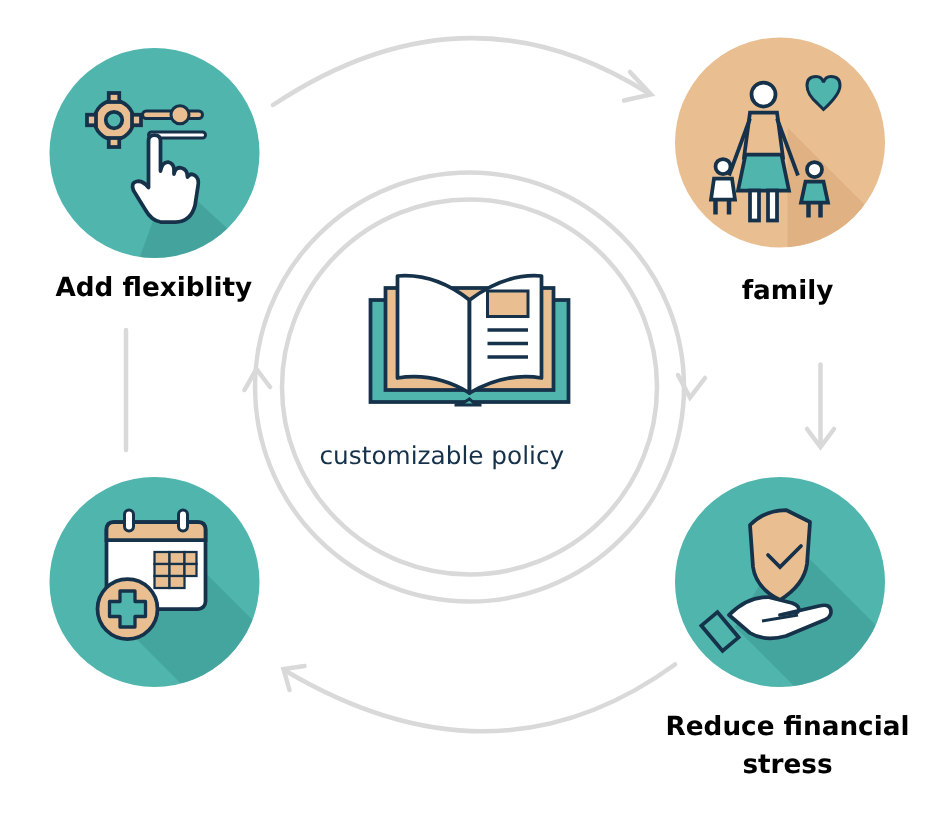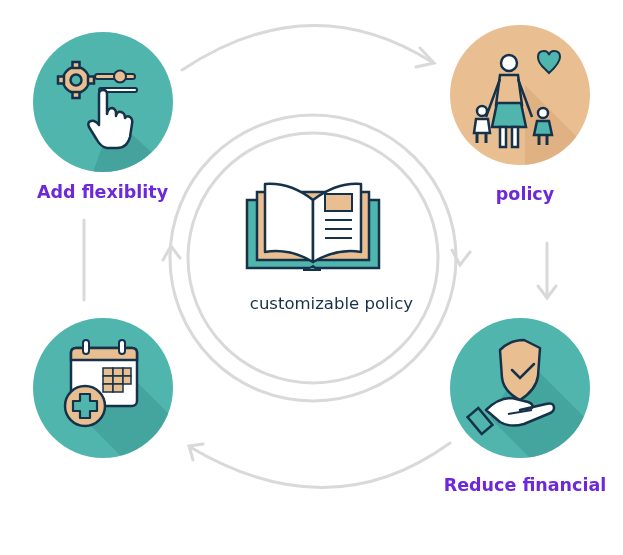--- a/index.html
+++ b/index.html
@@ -1,22 +1,22 @@
 <!DOCTYPE html>
 <html><head>
 <meta charset="utf-8">
 <style>
   html,body{margin:0;padding:0;background:#ffffff;}
   body{width:623px;height:555px;position:relative;overflow:hidden;font-family:"DejaVu Sans","Liberation Sans",sans-serif;}
   .stage{position:absolute;left:0;top:0;width:623px;height:555px;}
   svg.bg{position:absolute;left:0;top:0;}
   .node{position:absolute;width:140px;height:140px;border-radius:50%;overflow:hidden;}
   .node svg{position:absolute;left:0;top:0;}
-  .label{position:absolute;color:#6d28d9;font-weight:bold;font-size:17.5px;text-align:center;line-height:25px;white-space:nowrap;}
-  .center-label{position:absolute;color:#16324a;font-weight:normal;font-size:16.5px;text-align:right;white-space:nowrap;}
+  .label{position:absolute;color:#000000;font-weight:bold;font-size:17.5px;text-align:center;line-height:25px;white-space:nowrap;}
+  .center-label{position:absolute;color:#16324a;font-weight:normal;font-size:16.5px;text-align:left;white-space:nowrap;}
 </style>
 </head>
 <body>
 
 <div class="stage">
 
   <svg class="bg" width="623" height="555" viewBox="0 0 623 555">
     <g fill="none" stroke="#d9d9d9" stroke-width="3" stroke-linecap="round">
 
       <circle cx="313" cy="258" r="125"></circle>
@@ -82,21 +82,21 @@
       <circle cx="32" cy="86" r="5" fill="#ffffff" stroke="#16324a" stroke-width="2.5"></circle>
       <path d="M26 94 L38 94 L40 108 L24 108 Z" fill="#ffffff" stroke="#16324a" stroke-width="2.5"></path>
       <path d="M27 108 L27 118 M36 108 L36 118" stroke="#16324a" stroke-width="3"></path>
 
       <circle cx="93" cy="88" r="5" fill="#ffffff" stroke="#16324a" stroke-width="2.5"></circle>
       <path d="M87 96 L99 96 L102 110 L84 110 Z" fill="#4fb5ad" stroke="#16324a" stroke-width="2.5"></path>
       <path d="M89 110 L89 120 M97 110 L97 120" stroke="#16324a" stroke-width="3"></path>
     </svg>
   </div>
   <div class="label" style="left:440px;top:182px;width:170px;">
-    <div>policy</div>
+    <div>family</div>
   </div>
 
   <svg style="position:absolute;left:245px;top:178px;" width="136" height="100" viewBox="0 0 136 100">
     <rect x="2" y="22" width="132" height="68" fill="#4fb5ad" stroke="#16324a" stroke-width="2.5"></rect>
     <rect x="12" y="14" width="112" height="68" fill="#e9bf92" stroke="#16324a" stroke-width="2.5"></rect>
     <path d="M68 88 Q62 92 58 92 L76 92 Q72 92 68 88 Z" fill="#4fb5ad" stroke="#16324a" stroke-width="2"></path>
     <path d="M68 84 Q45 70 20 74 L20 6 Q45 4 68 22 Z" fill="#ffffff" stroke="#16324a" stroke-width="2.5" stroke-linejoin="round"></path>
     <path d="M68 84 Q92 70 116 74 L116 6 Q92 4 68 22 Z" fill="#ffffff" stroke="#16324a" stroke-width="2.5" stroke-linejoin="round"></path>
     <rect x="80" y="16" width="27" height="17" fill="#e9bf92" stroke="#16324a" stroke-width="2"></rect>
     <path d="M80 42 L107 42 M80 51 L107 51 M80 60 L107 60" stroke="#16324a" stroke-width="2.2"></path>
@@ -110,20 +110,21 @@
       <path d="M58 32 Q68 22 82 22 L98 30 L96 58 Q94 72 78 82 Q62 74 60 60 Z" transform="translate(-8,0)" fill="#e9bf92" stroke="#16324a" stroke-width="2.5" stroke-linejoin="round"></path>
       <path d="M62 52 L70 60 L84 46" stroke="#16324a" stroke-width="2.5" fill="none" stroke-linecap="round"></path>
 
       <path d="M36 92 Q48 80 62 80 L78 84 Q84 86 82 90 L70 92 L96 86 Q104 84 104 90 Q104 94 98 96 L74 106 Q60 110 50 104 Z" fill="#ffffff" stroke="#16324a" stroke-width="2.5" stroke-linejoin="round"></path>
       <path d="M58 96 L82 92" stroke="#16324a" stroke-width="2"></path>
       <rect x="23" y="92" width="14" height="22" transform="rotate(-40 30 103)" fill="#4fb5ad" stroke="#16324a" stroke-width="2.5"></rect>
     </svg>
   </div>
   <div class="label" style="left:435px;top:473px;width:180px;text-align:center;">
     <div>Reduce financial</div>
+    <div>stress</div>
   </div>
 
   <div class="node" style="left:33px;top:318px;background:#4fb5ad;">
     <svg width="140" height="140" viewBox="0 0 140 140">
       <path d="M85 45 L140 100 L140 140 L90 140 L45 95 Z" fill="#3d9891" opacity="0.55"></path>
 
       <rect x="38" y="30" width="66" height="58" rx="5" fill="#ffffff" stroke="#16324a" stroke-width="2.5"></rect>
       <path d="M38 42 L38 35 Q38 30 43 30 L99 30 Q104 30 104 35 L104 42 Z" fill="#e9bf92" stroke="#16324a" stroke-width="2.5"></path>
       <rect x="50" y="22" width="6" height="14" rx="3" fill="#ffffff" stroke="#16324a" stroke-width="2"></rect>
       <rect x="86" y="22" width="6" height="14" rx="3" fill="#ffffff" stroke="#16324a" stroke-width="2"></rect>

